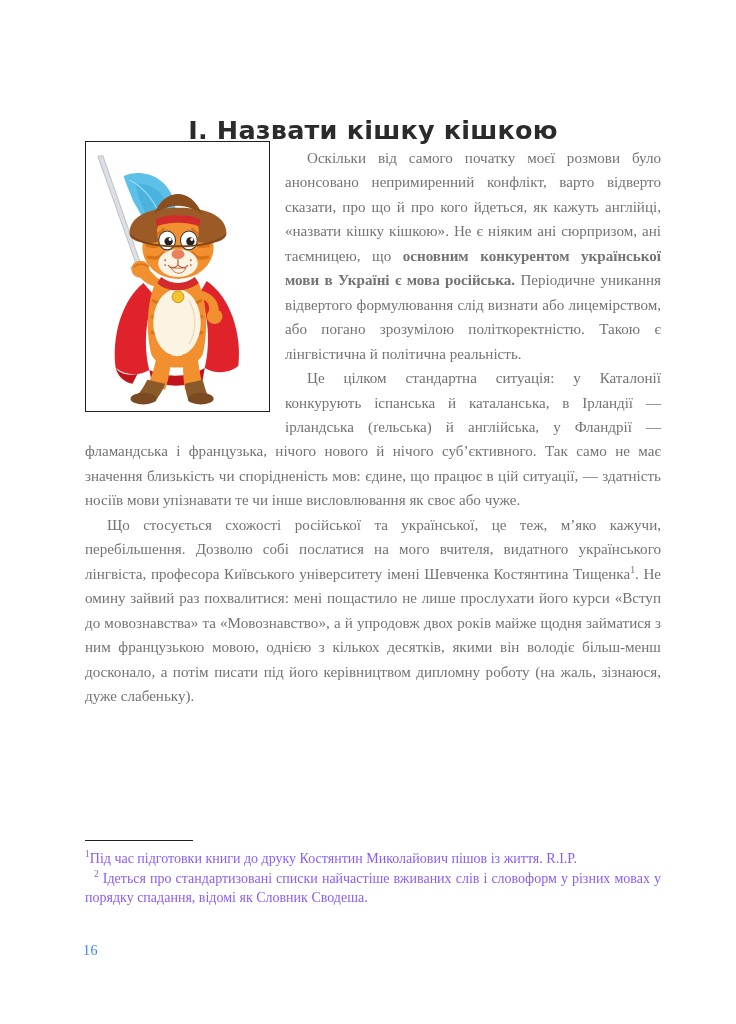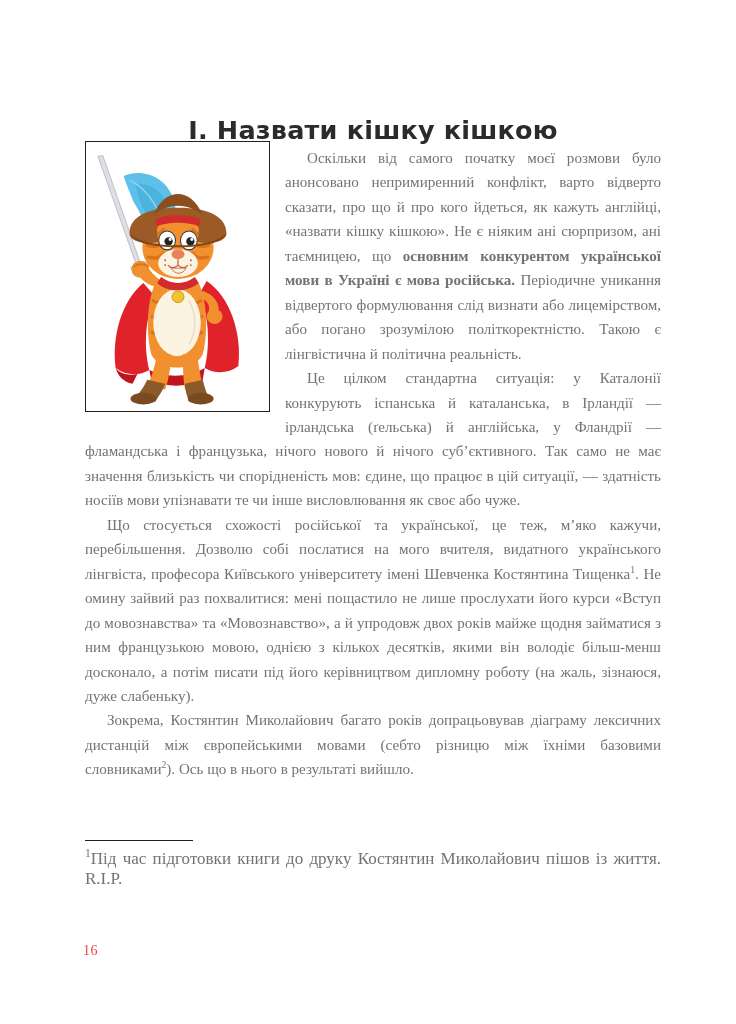--- a/index.html
+++ b/index.html
@@ -89,36 +89,36 @@
     top: 840px;
     width: 108px;
     height: 1.4px;
     background: #231f20;
   }
   .footnotes {
     position: absolute;
     left: 85px;
     top: 849px;
     width: 576px;
-    font-size: 17px;
+    font-size: 14px;
     line-height: 19.6px;
     text-align: justify;
-    color: #737373;
+    color: #8b5cf6;
   }
   .footnotes p { margin: 0; text-indent: 0; }
   .footnotes p.fn2 { text-indent: 9px; }
   .footnotes sup { font-size: 0.68em; }
 
   
   .folio {
     position: absolute;
     left: 83px;
     top: 943px;
     font-size: 14px;
-    color: #ef4444;
+    color: #3b82f6;
     letter-spacing: 0.4px;
   }
 </style>
 </head>
 <body>
 
 <div class="page">
 
   <h1 class="chapter-title">I. Назвати кішку кішкою</h1>
 
@@ -241,26 +241,24 @@
     </p>
 
     <p>
       <span>Це цілком стандартна ситуація: у Каталонії конкурують іспанська й каталанська, в Ірландії — ірландська (ґельська) й англійська, у Фландрії — фламандська і французька, нічого нового й нічого суб’єктивного. Так само не має значення близькість чи спорідненість мов: єдине, що працює в цій ситуації, — здатність носіїв мови упізнавати те чи інше висловлювання як своє або чуже.</span>
     </p>
 
     <p>
       <span>Що стосується схожості російської та української, це теж, м’яко кажучи, перебільшення. Дозволю собі послатися на мого вчителя, видатного українського лінгвіста, професора Київського університету імені Шевченка Костянтина Тищенка</span><sup>1</sup><span>. Не омину зайвий раз похвалитися: мені пощастило не лише прослухати його курси «Вступ до мовознавства» та «Мовознавство», а й упродовж двох років майже щодня займатися з ним французькою мовою, однією з кількох десятків, якими він володіє більш-менш досконало, а потім писати під його керівництвом дипломну роботу (на жаль, зізнаюся, дуже слабеньку).</span>
     </p>
 
-    <p>
-      <span>Зокрема, Костянтин Миколайович багато років допрацьовував діаграму лексичних дистанцій між європейськими мовами (себто різницю між їхніми базовими словниками</span><sup>2</sup><span>). Ось що в нього в результаті вийшло.</span>
-    </p>
   </div>
 
   <div class="footnote-rule"></div>
 
   <div class="footnotes">
     <p><sup>1</sup><span>Під час підготовки книги до друку Костянтин Миколайович пішов із життя. R.I.P.</span></p>
+    <p class="fn2"><sup>2</sup><span> Ідеться про стандартизовані списки найчастіше вживаних слів і словоформ у різних мовах у порядку спадання, відомі як Словник Сводеша.</span></p>
   </div>
 
   <div class="folio">16</div>
 
 </div>
 
 </body></html>

